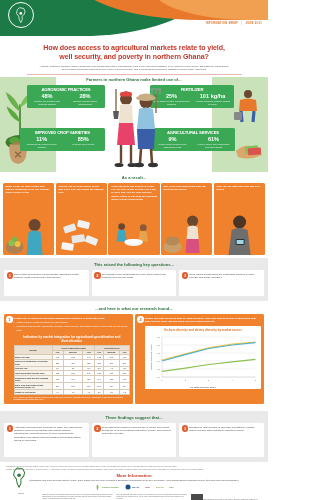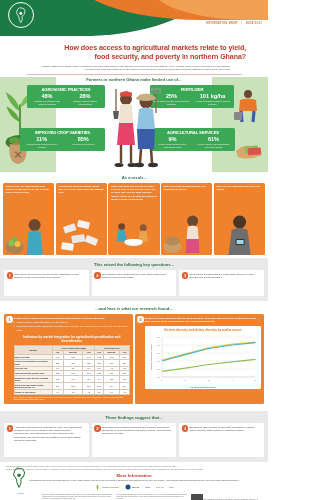--- a/index.html
+++ b/index.html
@@ -32,21 +32,21 @@
     display:flex; align-items:center; justify-content:center;
   }
   .hb-logo svg { width:17px; height:17px; }
   .brief-line {
     position:absolute; right:6px; top:22px;
     font-size:2.6px; letter-spacing:.35px; color:#d4722a; font-weight:bold;
     white-space:nowrap;
   }
   .brief-line .sep { color:#bbb; margin:0 2px; }
 
-  .title-wrap { padding:2px 22px 0; text-align:right; }
+  .title-wrap { padding:2px 22px 0; text-align:center; }
   .title-main {
     color:#c0392b; font-weight:bold; font-size:7.1px; line-height:9px;
     letter-spacing:-.1px;
   }
   .byline {
     margin-top:2.5px; font-size:2.5px; line-height:3.4px; color:#555;
     padding:0 16px;
   }
   .hdr-rule { margin:3px auto 0; width:215px; height:.7px; background:#e6b9b1; }
 
@@ -209,21 +209,21 @@
     </div>
     <div class="brief-line">
       <span>INFORMATION BRIEF</span>
       <span class="sep">|</span>
       <span>JUNE 2021</span>
     </div>
   </div>
 
   <div class="title-wrap">
     <div class="title-main">How does access to agricultural markets relate to yield,</div>
-    <div class="title-main">food security, and poverty in northern Ghana?</div>
+    <div class="title-main">well security, and poverty in northern Ghana?</div>
     <div class="byline">Authors: Catherine Ragasa, Isabel Lambrecht, and Thomas Bonetcke; International Food Policy Research Institute; Kelvy Oduma-Michell Farm Associates for International Development Research Partners for the Future of Food Security; and Paul Nkatia Development Institutes of Rural Land Agreement</div>
     <div class="hdr-rule"></div>
   </div>
 
   <div class="sec1">
     <div class="sec1-bg-left"></div>
     <div class="sec1-bg-right"></div>
 
     <div class="sec1-title">Farmers in northern Ghana make limited use of...</div>
 

